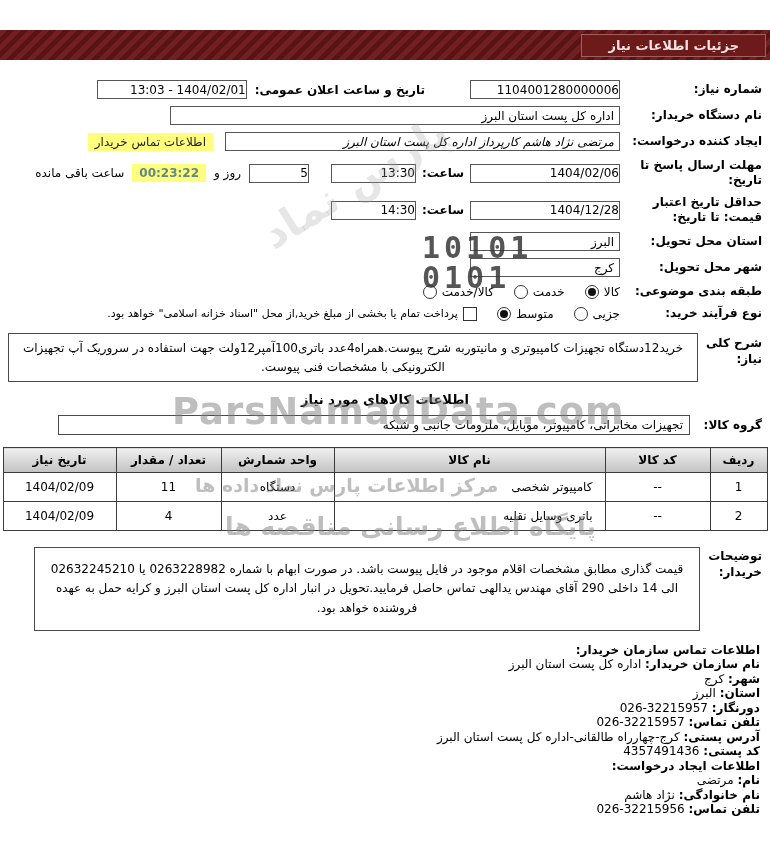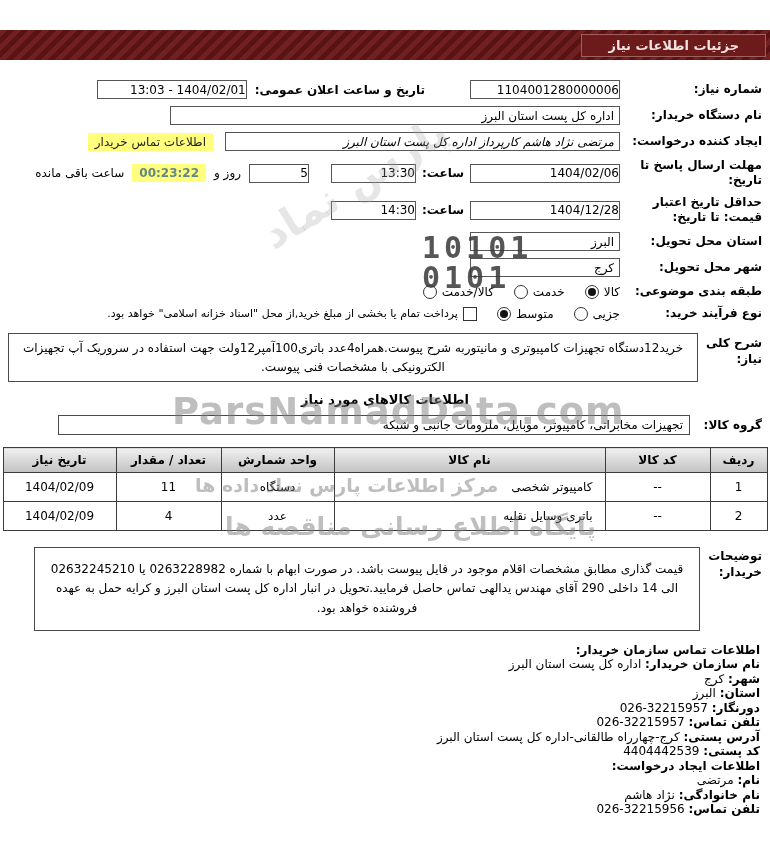--- a/index.html
+++ b/index.html
@@ -240,21 +240,21 @@
     <div class="cline">
       <span class="clbl">تلفن تماس:</span>
       <span class="cval ltr">026-32215957</span>
     </div>
     <div class="cline">
       <span class="clbl">آدرس پستی:</span>
       <span class="cval">کرج-چهارراه طالقانی-اداره کل پست استان البرز</span>
     </div>
     <div class="cline">
       <span class="clbl">کد پستی:</span>
-      <span class="cval ltr">4404442539</span>
+      <span class="cval ltr">4357491436</span>
     </div>
     <div class="cline"><span class="clbl">اطلاعات ایجاد درخواست:</span></div>
     <div class="cline">
       <span class="clbl">نام:</span>
       <span class="cval">مرتضی</span>
     </div>
     <div class="cline">
       <span class="clbl">نام خانوادگی:</span>
       <span class="cval">نژاد هاشم</span>
     </div>

